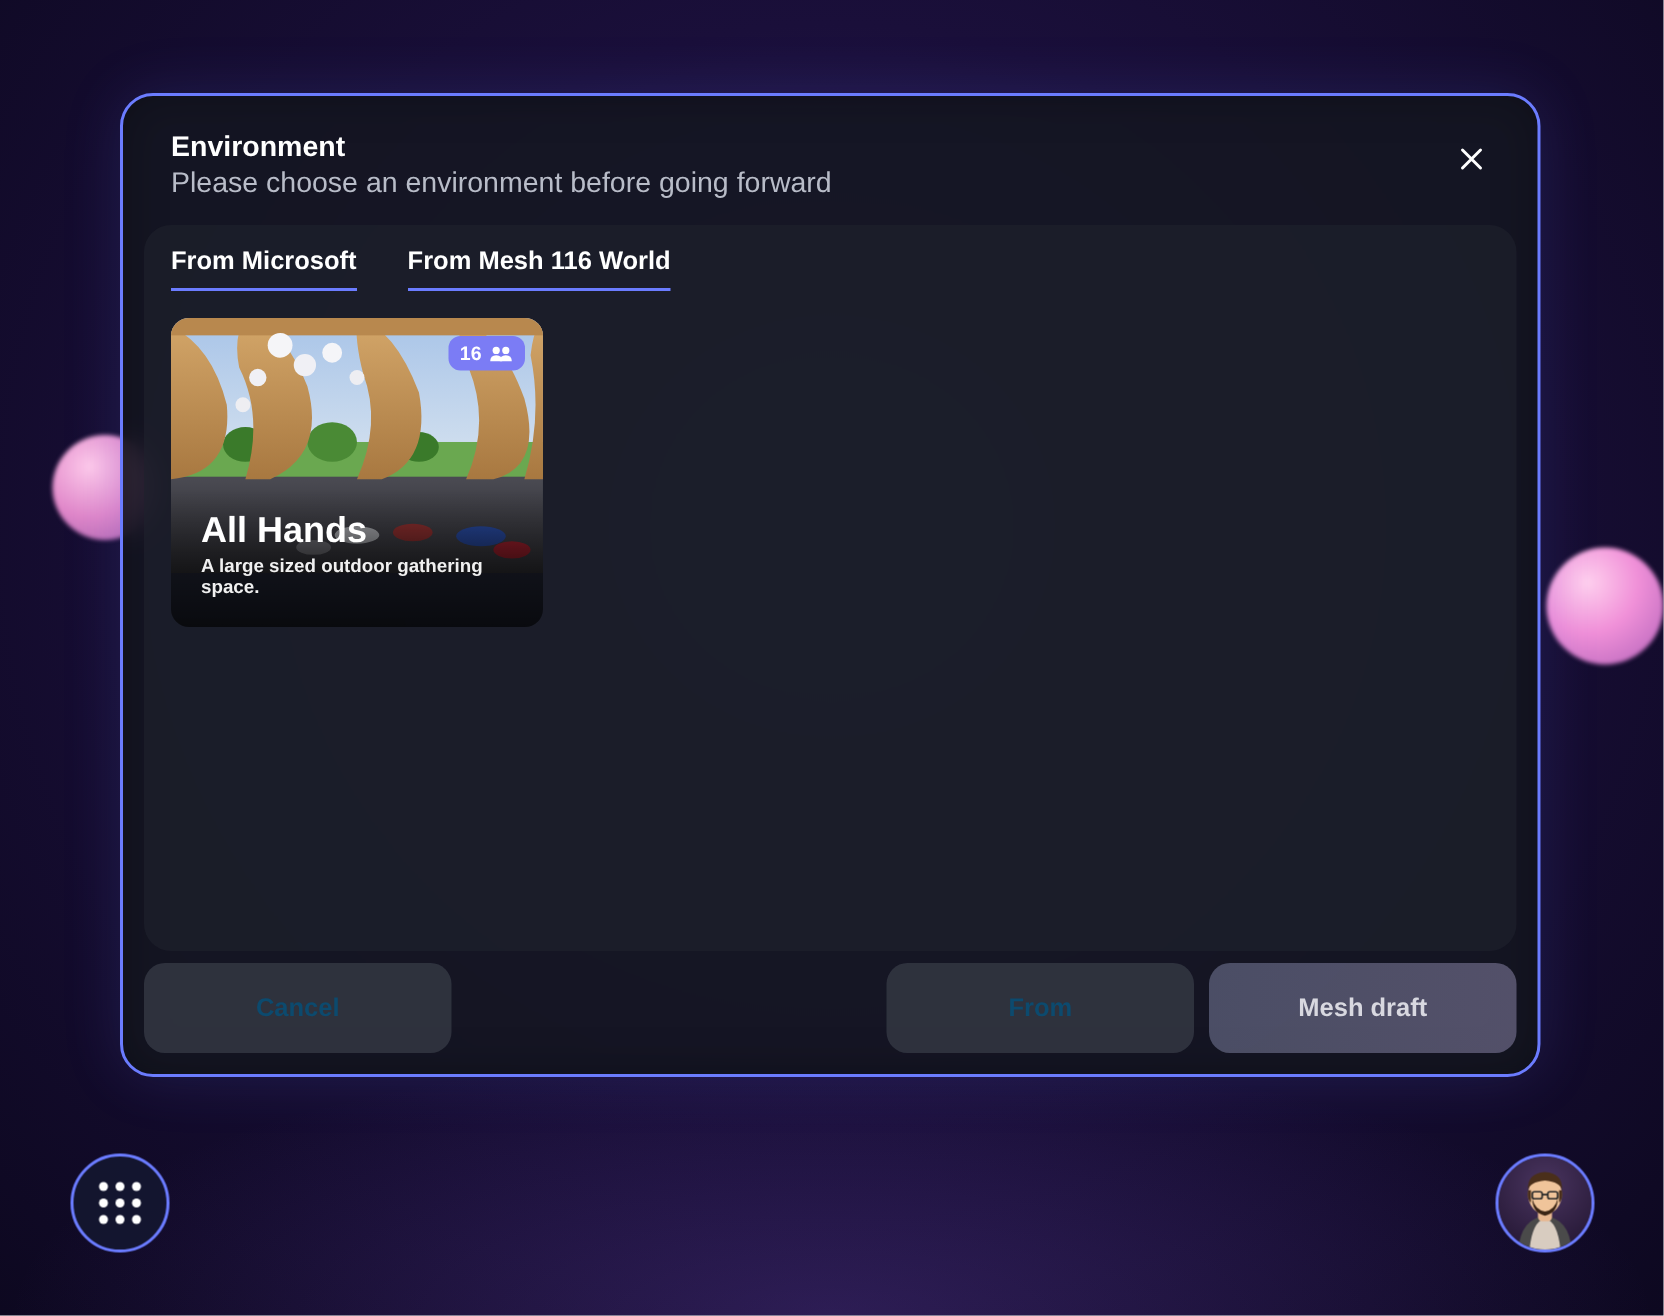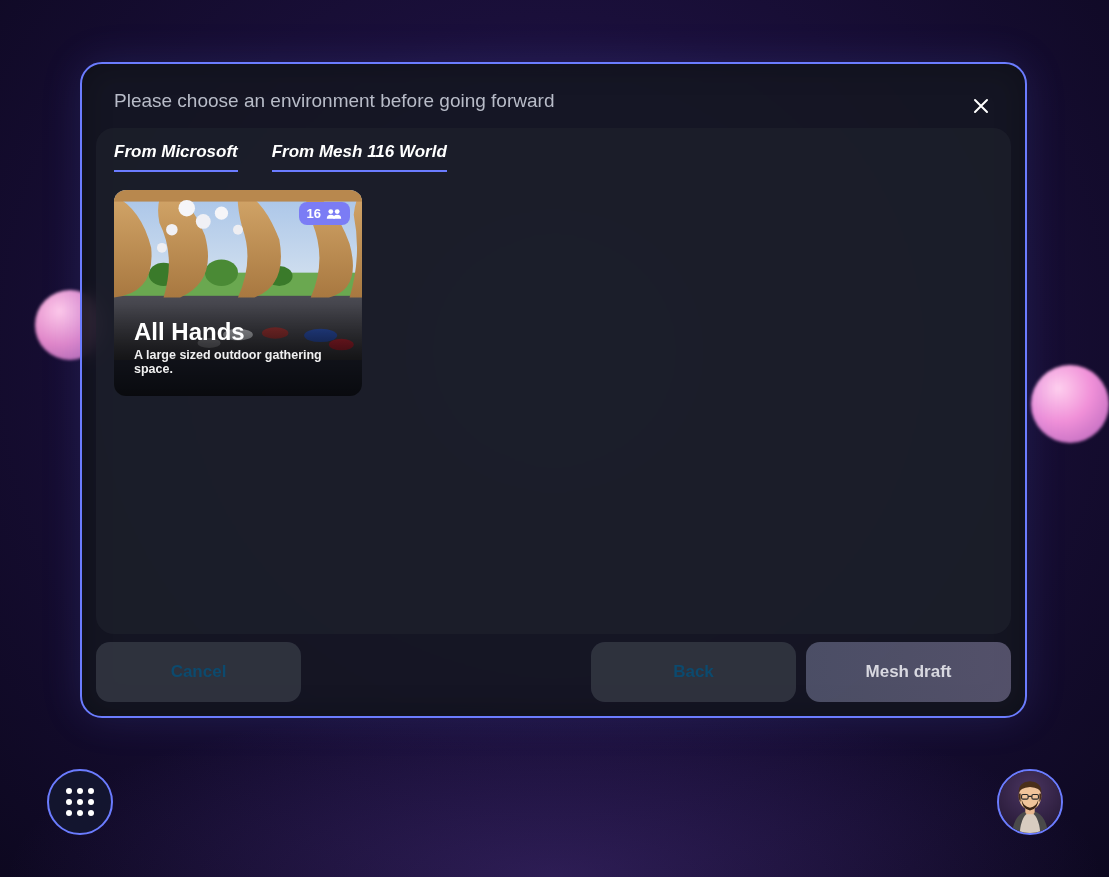--- a/index.html
+++ b/index.html
@@ -90,21 +90,20 @@
     gap: 34px;
     margin-bottom: 18px;
   }
   .tab {
     font-size: 17px;
     font-weight: 600;
     color: #fff;
     padding-bottom: 8px;
     border-bottom: 2.5px solid #6b7cff;
     cursor: pointer;
-    font-style: italic;
   }
 
   .card {
     width: 248px; height: 206px;
     border-radius: 12px;
     position: relative;
     overflow: hidden;
     cursor: pointer;
   }
   .card-bg {
@@ -212,20 +211,21 @@
 </head>
 <body>
 
 <div class="orb orb-left"></div>
 <div class="orb orb-right"></div>
 <div class="haze"></div>
 
 <div class="modal">
 
   <div class="modal-header">
+    <div class="modal-title">Environment</div>
     <div class="modal-subtitle">Please choose an environment before going forward</div>
     <button class="close-btn">
       <svg viewBox="0 0 20 20">
         <path d="M4 4 L16 16 M16 4 L4 16" stroke="#fff" stroke-width="2" stroke-linecap="round" fill="none"></path>
       </svg>
     </button>
   </div>
 
   <div class="modal-body">
     <div class="tabs">
@@ -297,21 +297,21 @@
       <div class="card-overlay">
         <div class="card-title">All Hands</div>
         <div class="card-desc">A large sized outdoor gathering space.</div>
       </div>
     </div>
   </div>
 
   <div class="modal-footer">
     <button class="btn btn-cancel">Cancel</button>
     <div class="spacer"></div>
-    <button class="btn btn-back">Back</button>
+    <button class="btn btn-back">From</button>
     <button class="btn btn-save">Mesh draft</button>
   </div>
 
 </div>
 
 <button class="bottom-left-btn">
   <div class="dots-grid">
     <span></span>
       <span></span>
       <span></span>

